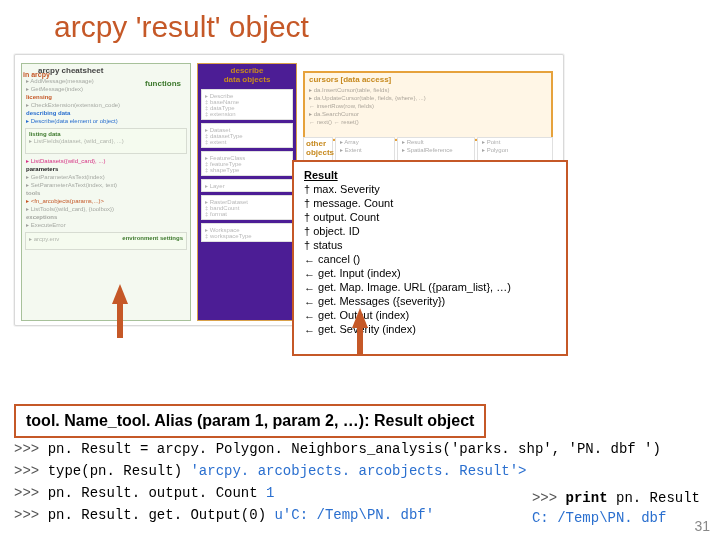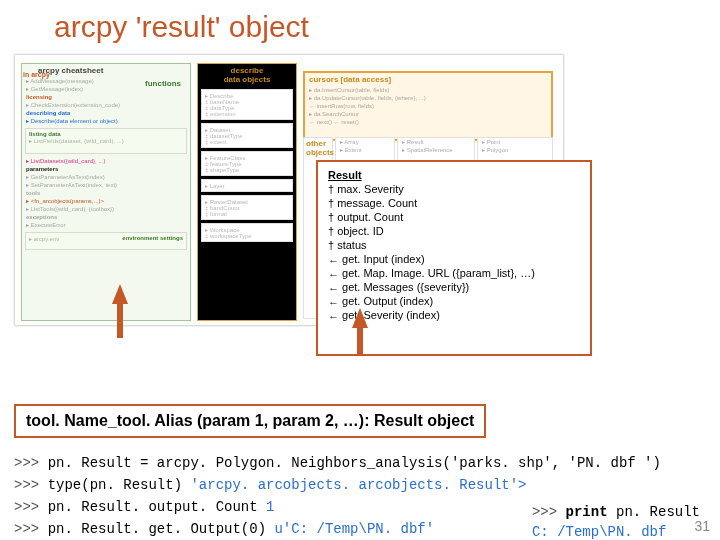--- a/index.html
+++ b/index.html
@@ -3,41 +3,41 @@
 <meta charset="utf-8">
 <style>
   * { box-sizing: border-box; margin: 0; padding: 0; }
   html, body { width: 720px; height: 540px; font-family: Arial, Helvetica, sans-serif; background: #fff; overflow: hidden; }
   .slide { position: relative; width: 720px; height: 540px; padding: 10px 14px; }
   .title { font-size: 30px; color: #c55827; font-weight: 400; margin-bottom: 6px; margin-left: 40px; }
   .diagram { position: relative; width: 560px; height: 290px; margin-top: 2px; }
   .faded-box { position: absolute; background: #fff; border: 1px solid rgba(0,0,0,0.15); border-radius: 2px; }
   .fb-main { left: 0; top: 4px; width: 550px; height: 272px; box-shadow: 0 0 0 1px rgba(0,0,0,0.05); }
   .col-left { position: absolute; left: 6px; top: 8px; width: 170px; height: 258px; border: 1px solid #a7c19a; background: #f4f9f0; }
-  .col-mid { position: absolute; left: 182px; top: 8px; width: 100px; height: 258px; border: 1px solid #d9a24a; background: #000000; }
+  .col-mid { position: absolute; left: 182px; top: 8px; width: 100px; height: 258px; border: 1px solid #d9a24a; background: #4c1d95; }
   .mini-header { font-size: 8px; font-weight: bold; padding: 2px 16px; color: #444; }
   .green-h { color: #3e7a2e; }
   .orange-h { color: #c78a1f; }
   .mini-line { font-size: 6px; padding: 0 4px; color: rgba(0,0,0,0.35); line-height: 8px; }
   .subbox { border: 1px solid rgba(0,0,0,0.12); margin: 3px; background: #fff; font-size: 6px; color: rgba(0,0,0,0.3); padding: 2px 3px; }
   .section-label { position: absolute; font-size: 8px; font-weight: bold; }
   .cursors-box { position: absolute; left: 288px; top: 16px; width: 250px; height: 70px; border: 2px solid #e6a23c; background: #fff6e6; }
   .cursors-h { font-size: 8px; font-weight: bold; color: #c78a1f; padding: 2px 4px; }
   .subcol { position: absolute; top: 82px; height: 182px; border: 1px solid rgba(0,0,0,0.12); background: #fff; }
   .sc1 { left: 288px; width: 30px; }
   .sc2 { left: 320px; width: 60px; }
   .sc3 { left: 382px; width: 78px; }
   .sc4 { left: 462px; width: 76px; }
-  .result-overlay { position: absolute; left: 278px; top: 110px; width: 276px; height: 196px; background: #fff; border: 2px solid #c55827; padding: 6px 10px; font-size: 11px; line-height: 14px; margin-left: 24px; }
+  .result-overlay { position: absolute; left: 278px; top: 110px; width: 276px; height: 196px; background: #fff; border: 2px solid #c55827; padding: 6px 10px; font-size: 11px; line-height: 14px; }
   .result-overlay .hdr { text-decoration: underline; font-weight: bold; }
   .arrow-container { position: absolute; pointer-events: none; }
   .arrow-up { position: absolute; width: 0; height: 0; border-left: 8px solid transparent; border-right: 8px solid transparent; border-bottom: 20px solid #c55827; }
   .arrow-stem { position: absolute; width: 6px; background: #c55827; }
   .signature-box { margin-top: 64px; border: 2px solid #c55827; padding: 6px 10px; display: inline-block; font-size: 16px; font-weight: bold; }
-  .code-block { margin-top: 14px; font-family: "Courier New", monospace; font-size: 14px; line-height: 22px; position: relative; }
+  .code-block { font-family: "Courier New", monospace; font-size: 14px; line-height: 22px; position: relative; }
   .prompt { color: #555; }
   .stmt { color: #000; }
   .out-int { color: #2a6fcf; }
   .out-str { color: #2a6fcf; }
   .print-block { position: absolute; right: 6px; bottom: -2px; font-family: "Courier New", monospace; font-size: 14px; line-height: 20px; }
   .print-kw { font-weight: bold; color: #000; }
   .page-num { position: absolute; right: 10px; bottom: 6px; font-size: 14px; color: #888; }
 </style>
 </head>
 <body>
@@ -113,20 +113,21 @@
       </div>
     </div>
 
     <div class="result-overlay">
       <div class="hdr">Result</div>
       <div>† max. Severity</div>
       <div>† message. Count</div>
       <div>† output. Count</div>
       <div>† object. ID</div>
       <div>† status</div>
+      <div>← cancel ()</div>
       <div>← get. Input (index)</div>
       <div>← get. Map. Image. URL ({param_list}, …)</div>
       <div>← get. Messages ({severity})</div>
       <div>← get. Output (index)</div>
       <div>← get. Severity (index)</div>
     </div>
   </div>
 
   
   <div class="arrow-container" style="left:120px; top:328px;">

